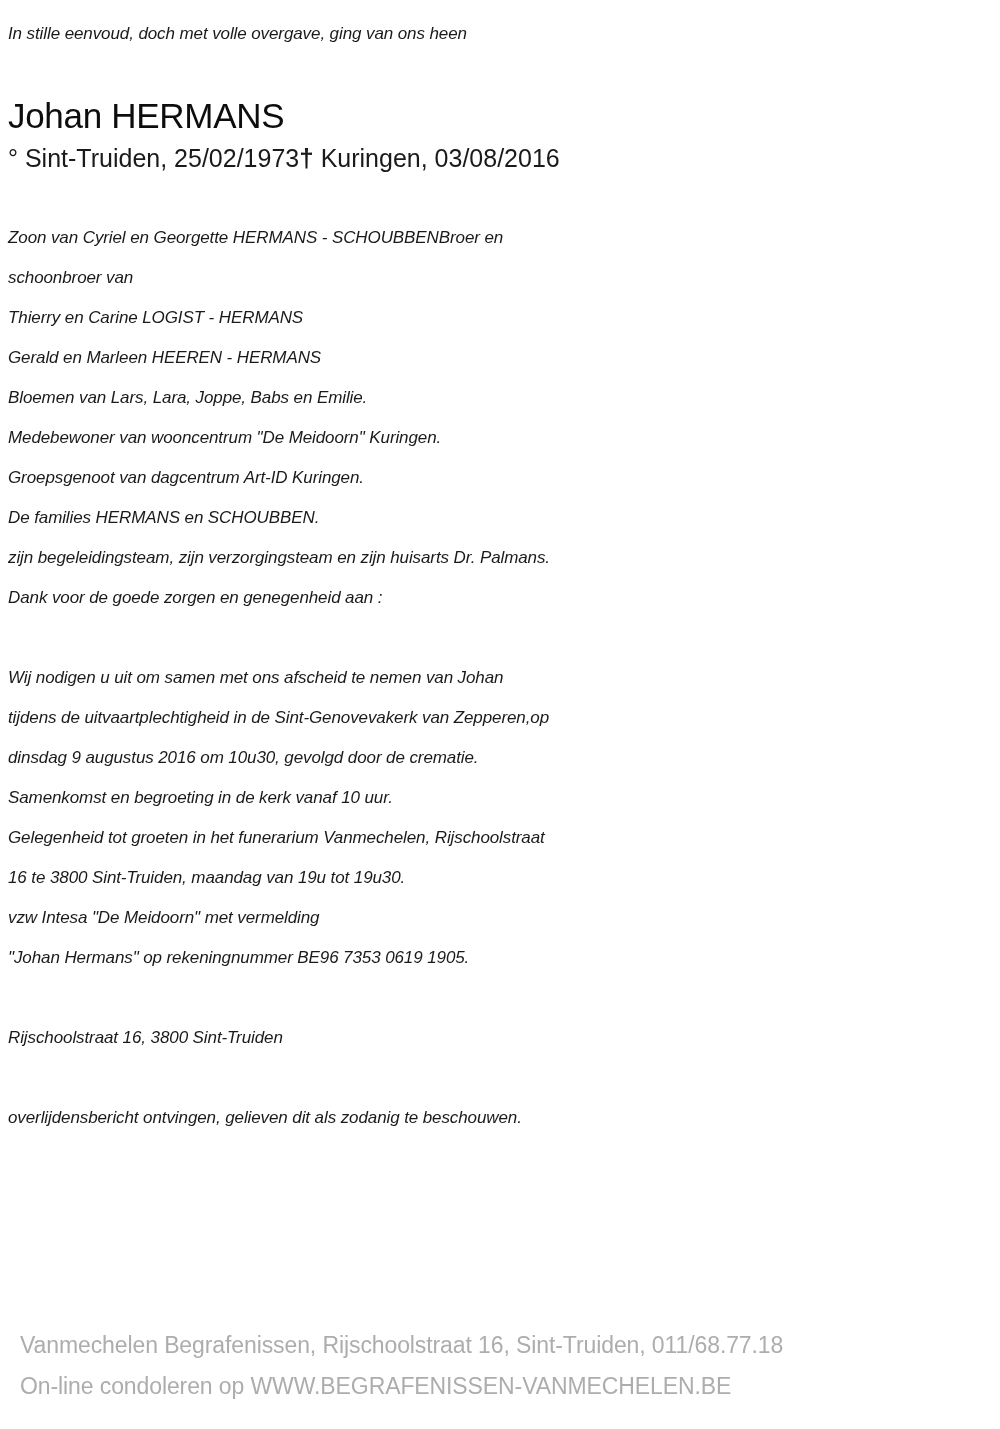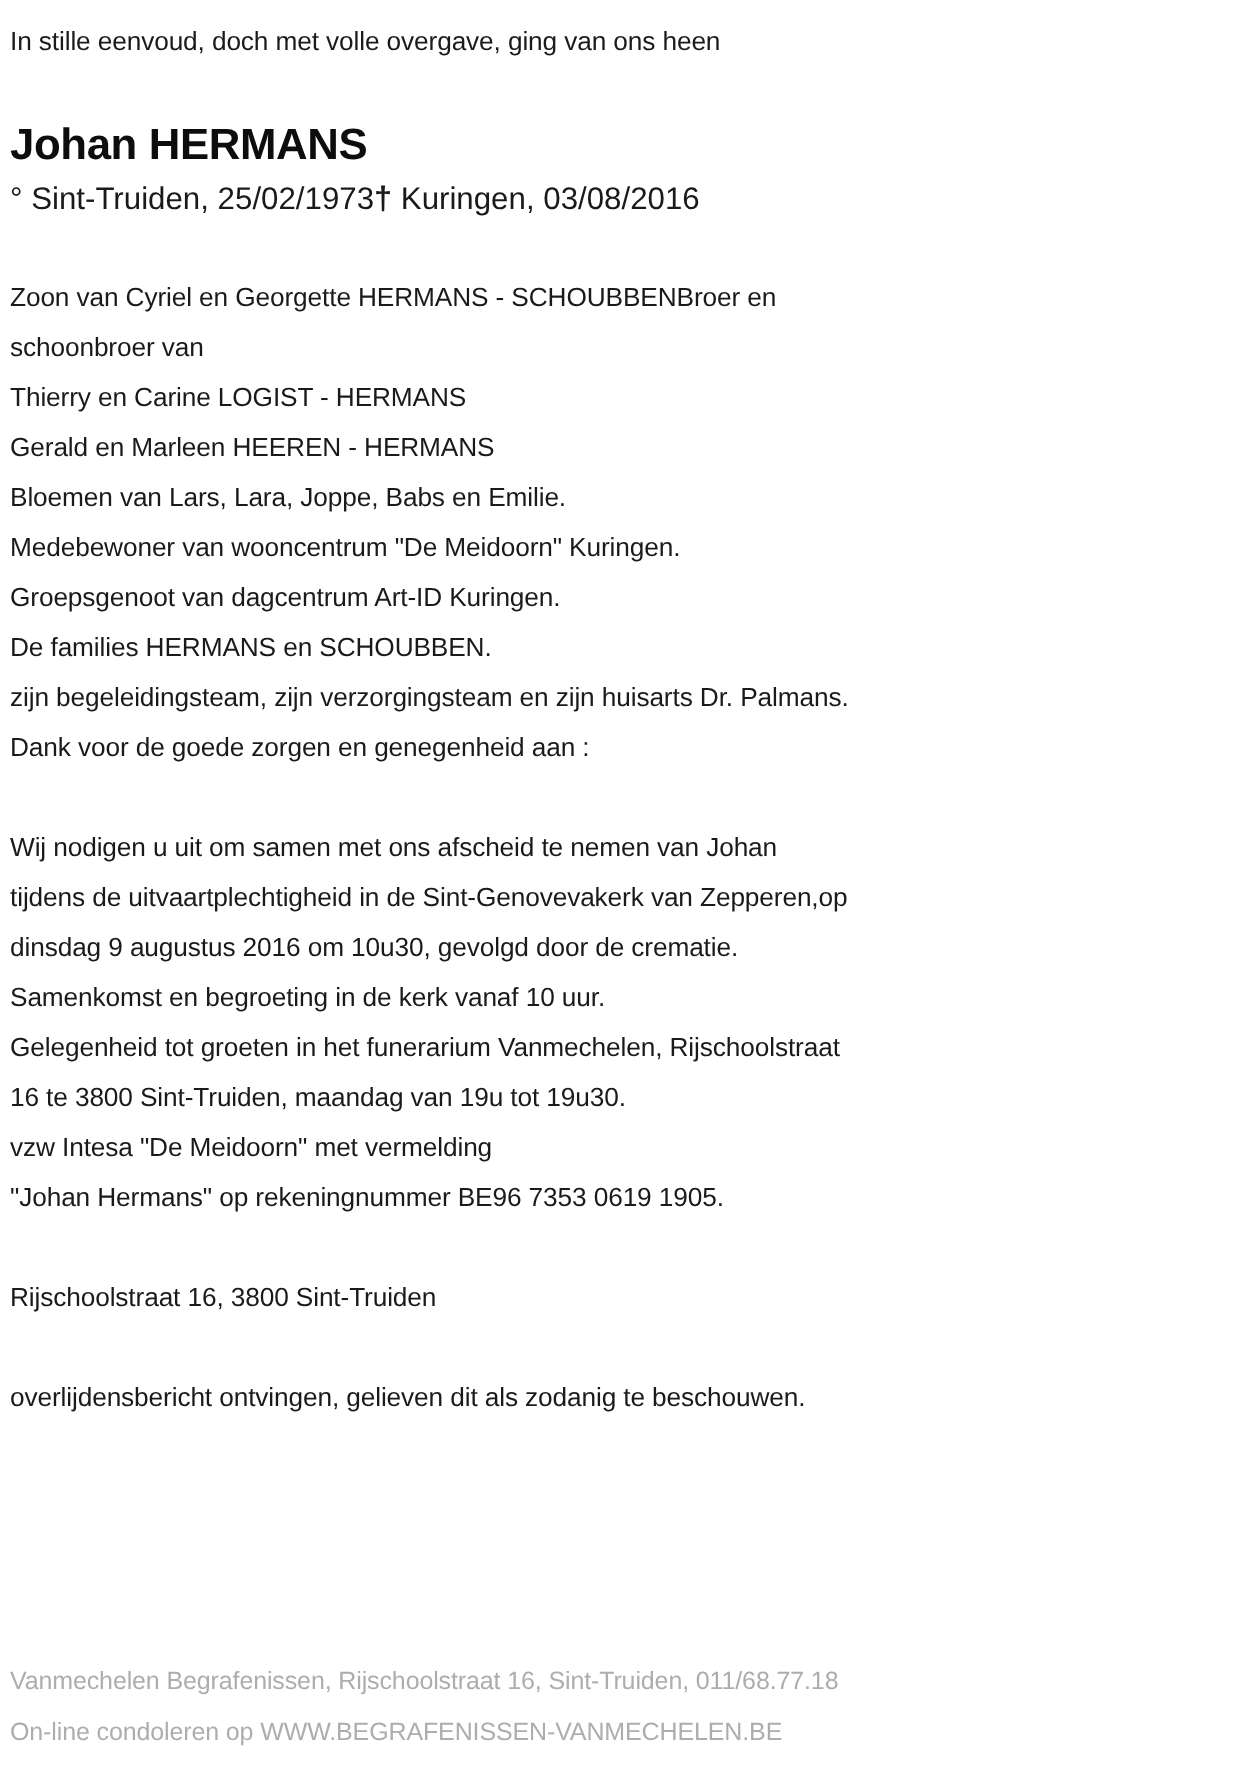--- a/index.html
+++ b/index.html
@@ -16,33 +16,34 @@
     color: #1a1a1a;
     overflow: hidden;
   }
   .notice {
     width: 1000px;
     height: 1429px;
     padding: 14px 6px 0 8px;
     position: relative;
   }
   .line {
-    font-size: 21px;
+    font-size: 17px;
     line-height: 40px;
     color: #1a1a1a;
     white-space: pre-wrap;
     letter-spacing: -0.1px;
+    font-style: italic;
   }
   .spacer {
     height: 40px;
   }
   .deceased-name {
     font-size: 35px;
     line-height: 44px;
-    font-weight: bold;
+    font-weight: normal;
     color: #0d0d0d;
     letter-spacing: -0.3px;
     margin: 0;
     padding: 0;
   }
   .dates {
     font-size: 25px;
     line-height: 40px;
     color: #1a1a1a;
   }
@@ -53,25 +54,26 @@
   .degree {
     font-size: 25px;
   }
   .footer {
     position: absolute;
     left: 8px;
     bottom: 22px;
     width: 986px;
   }
   .footer-line {
-    font-size: 20px;
+    font-size: 23px;
     line-height: 41px;
     color: #adadad;
     white-space: pre-wrap;
     letter-spacing: -0.1px;
+    margin-left: 12px;
   }
   .block { margin: 0; padding: 0; }
 </style>
 </head>
 <body>
 
 <div class="notice">
 
   <div class="line">In stille eenvoud, doch met volle overgave, ging van ons heen</div>
 

